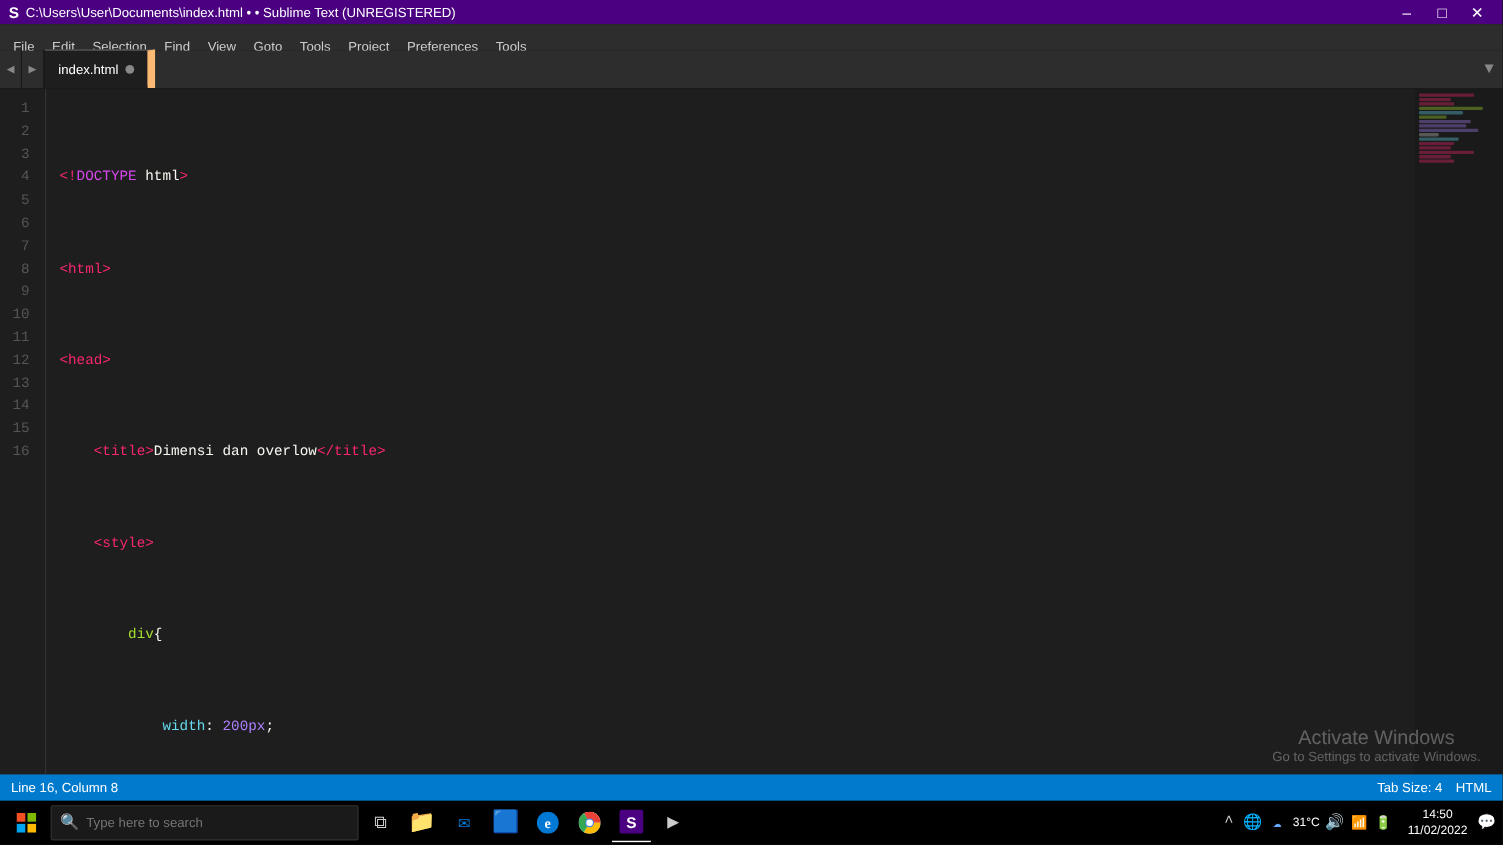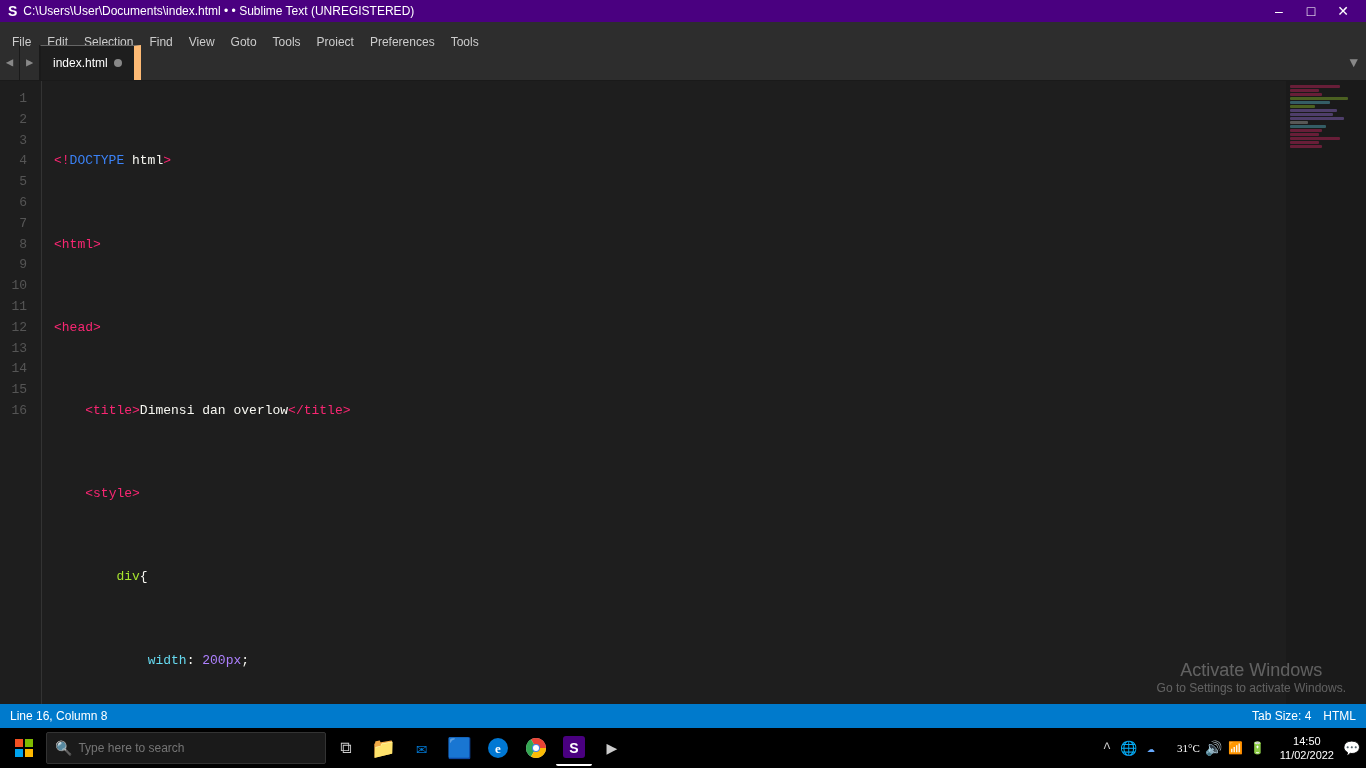--- a/index.html
+++ b/index.html
@@ -304,21 +304,21 @@
     <div class="line-num">12</div>
     <div class="line-num">13</div>
     <div class="line-num">14</div>
     <div class="line-num">15</div>
     <div class="line-num">16</div>
   </div>
 
   <div id="code-area">
     
     <div class="code-line">
-      <span class="k">&lt;!</span><span style="color:#3b82f6;">DOCTYPE</span><span class="white"> html</span><span class="k">&gt;</span>
+      <span class="k">&lt;!</span><span style="color:#d946ef;">DOCTYPE</span><span class="white"> html</span><span class="k">&gt;</span>
     </div>
     
     <div class="code-line">
       <span class="k">&lt;</span><span class="tag">html</span><span class="k">&gt;</span>
     </div>
     
     <div class="code-line">
       <span class="k">&lt;</span><span class="tag">head</span><span class="k">&gt;</span>
     </div>
     
@@ -439,21 +439,21 @@
       <text x="11" y="17" text-anchor="middle" font-size="14" fill="white" font-family="sans-serif" font-weight="bold">S</text>
     </svg>
   </div>
   <div class="taskbar-icon" style="color:#ccc;font-size:18px;">▶</div>
 
   <div id="taskbar-right">
     <div class="sys-tray">
       <div class="tray-icon">^</div>
       <div class="tray-icon" style="font-size:14px;">🌐</div>
       <div class="tray-icon" style="font-size:13px;color:#6af;">☁</div>
-      <div class="tray-icon" style="color:#fff;font-size:11px;font-family:Liberation Serif, serif;width:auto;padding:0 2px;margin-left:12px;">31°C</div>
+      <div class="tray-icon" style="color:#fff;font-size:11px;font-family:Liberation Sans, sans-serif;width:auto;padding:0 2px;">31°C</div>
       <div class="tray-icon" style="font-size:14px;">🔊</div>
       <div class="tray-icon" style="font-size:12px;">📶</div>
       <div class="tray-icon" style="font-size:12px;">🔋</div>
     </div>
     <div id="clock">
       <span>14:50</span>
       <span>11/02/2022</span>
     </div>
     <div class="tray-icon" style="font-size:14px;">💬</div>
   </div>

